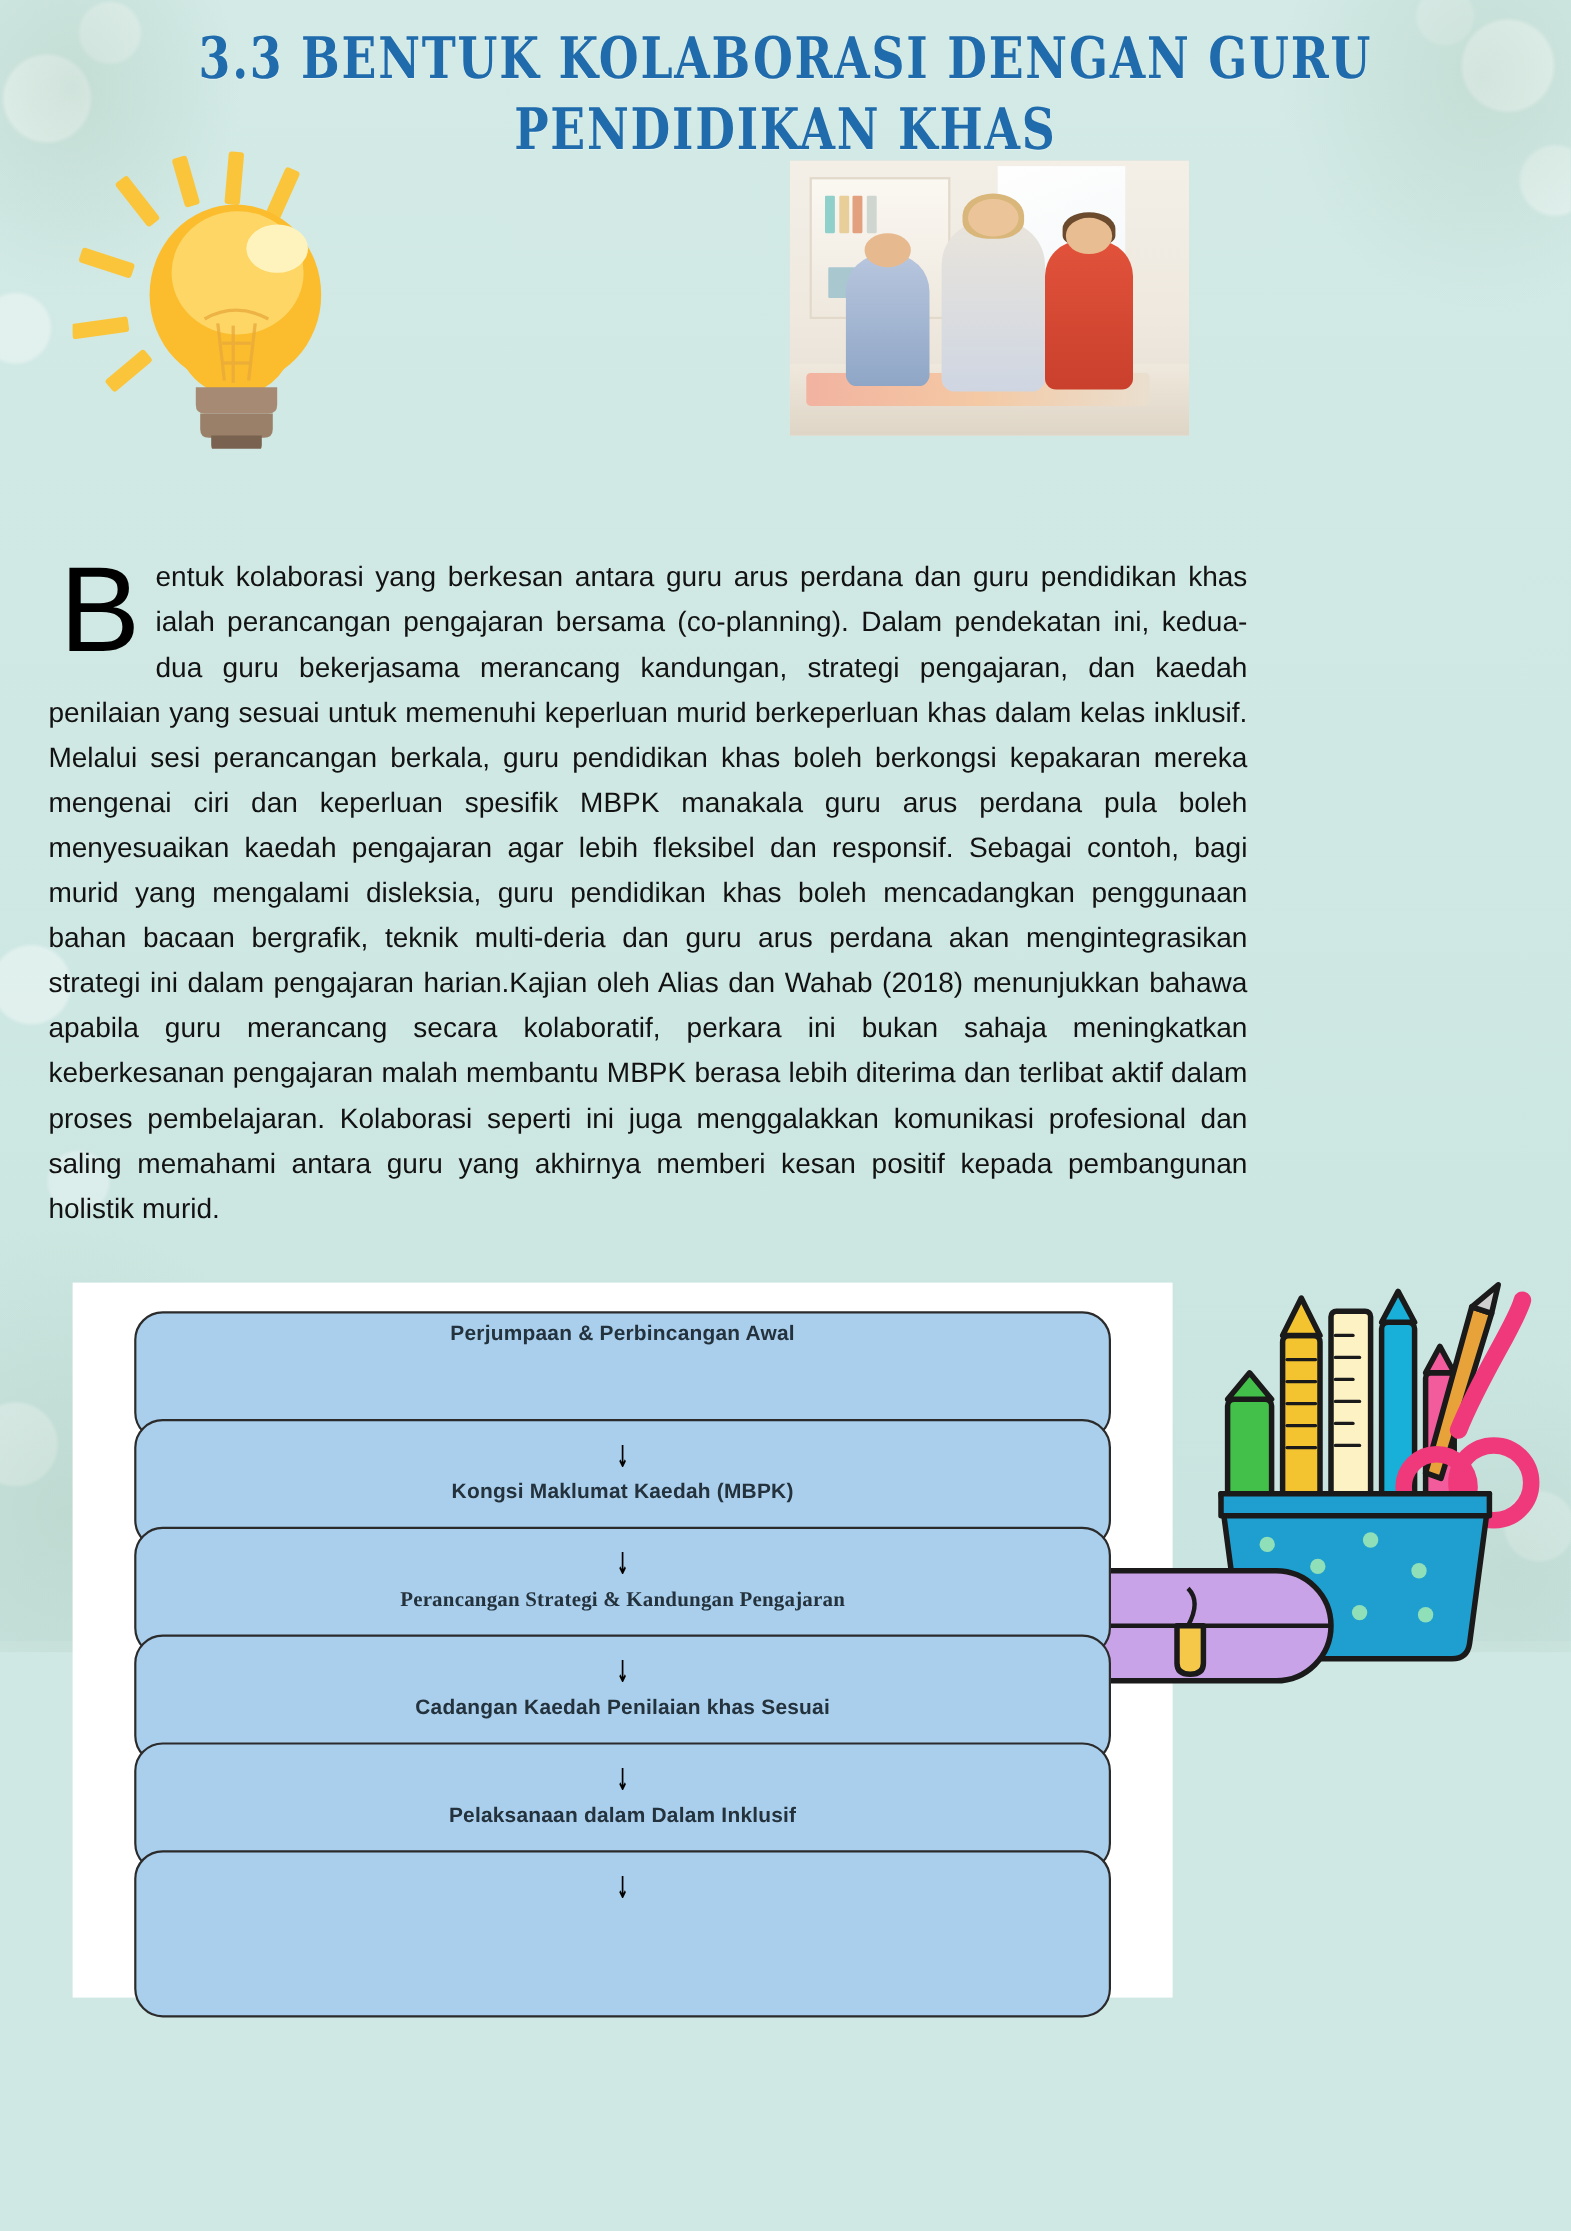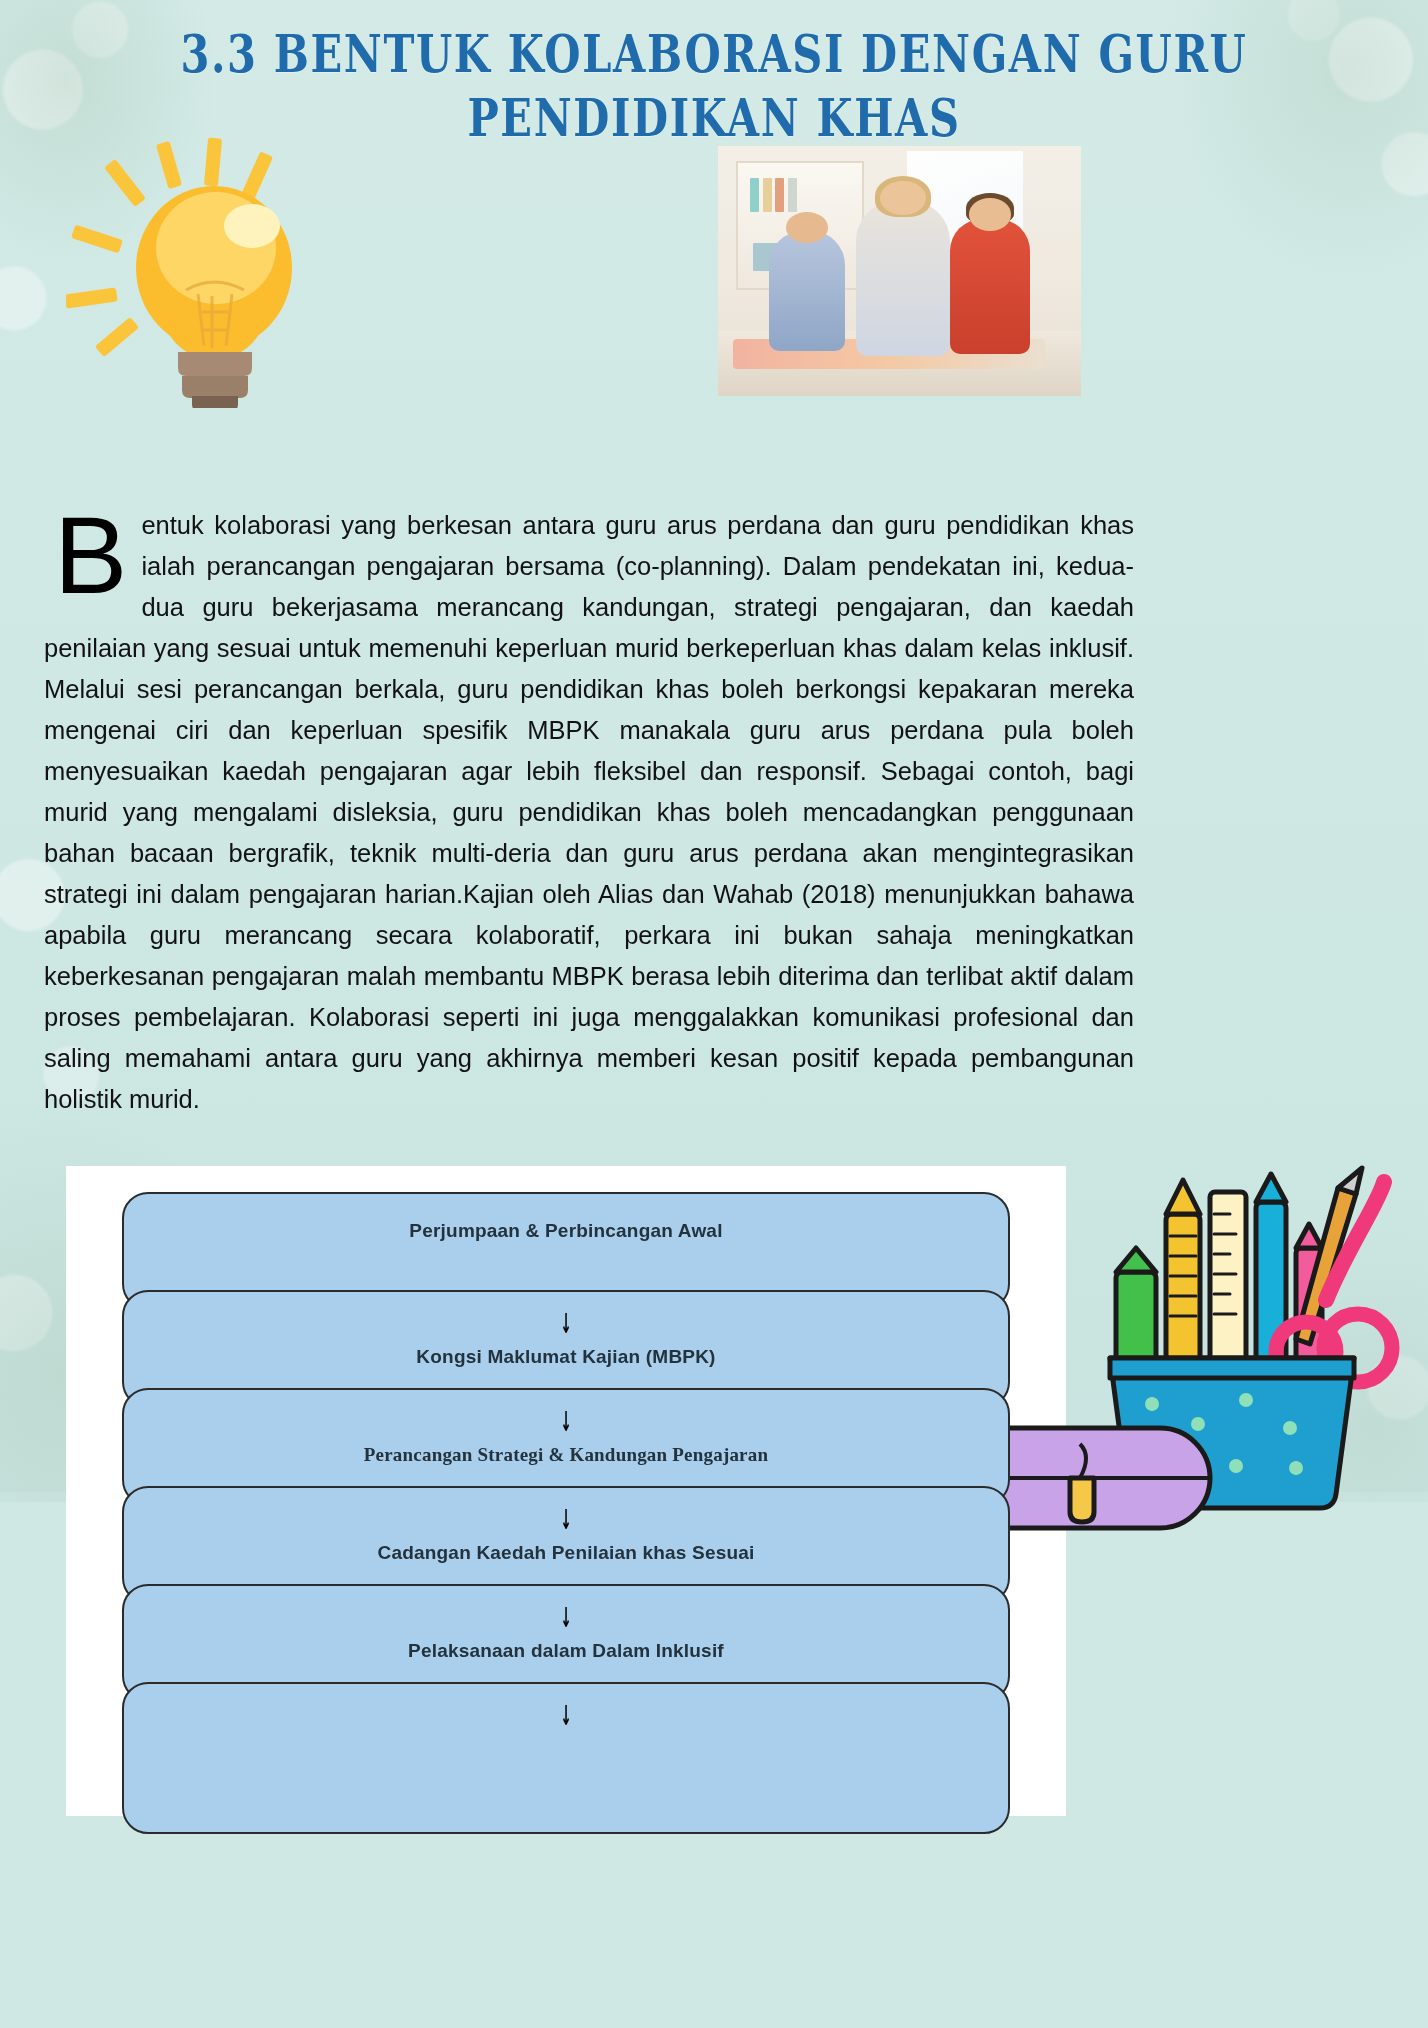--- a/index.html
+++ b/index.html
@@ -209,24 +209,24 @@
       </div>
   </div>
 
   <div id="body-text">
     <span id="dropcap">B</span><span>entuk kolaborasi yang berkesan antara guru arus perdana dan guru pendidikan khas ialah perancangan pengajaran bersama (co-planning). Dalam pendekatan ini, kedua-dua guru bekerjasama merancang kandungan, strategi pengajaran, dan kaedah penilaian yang sesuai untuk memenuhi keperluan murid berkeperluan khas dalam kelas inklusif. Melalui sesi perancangan berkala, guru pendidikan khas boleh berkongsi kepakaran mereka mengenai ciri dan keperluan spesifik MBPK manakala guru arus perdana pula boleh menyesuaikan kaedah pengajaran agar lebih fleksibel dan responsif. Sebagai contoh, bagi murid yang mengalami disleksia, guru pendidikan khas boleh mencadangkan penggunaan bahan bacaan bergrafik, teknik multi-deria dan guru arus perdana akan mengintegrasikan strategi ini dalam pengajaran harian.Kajian oleh Alias dan Wahab (2018) menunjukkan bahawa apabila guru merancang secara kolaboratif, perkara ini bukan sahaja meningkatkan keberkesanan pengajaran malah membantu MBPK berasa lebih diterima dan terlibat aktif dalam proses pembelajaran. Kolaborasi seperti ini juga menggalakkan komunikasi profesional dan saling memahami antara guru yang akhirnya memberi kesan positif kepada pembangunan holistik murid.</span>
   </div>
 
   <div id="flow-card">
     <div id="flow-inner">
         <div class="flow-box" style="top: 0px; height: 118px; z-index: 1; background: rgb(170, 207, 236);"></div>
-        <div class="flow-label" style="top: 28px; z-index: 60;">Perjumpaan &amp; Perbincangan Awal</div>
+        <div class="flow-label" style="top: 10px; z-index: 60;">Perjumpaan &amp; Perbincangan Awal</div>
         <div class="flow-box" style="top: 98px; height: 118px; z-index: 2; background: rgb(170, 207, 236);"></div>
         <div class="flow-arrow" style="top: 122px; z-index: 50;"><span>↓</span></div>
-        <div class="flow-label" style="top: 154px; z-index: 60;">Kongsi Maklumat Kajian (MBPK)</div>
+        <div class="flow-label" style="top: 154px; z-index: 60;">Kongsi Maklumat Kaedah (MBPK)</div>
         <div class="flow-box" style="top: 196px; height: 118px; z-index: 3; background: rgb(170, 207, 236);"></div>
         <div class="flow-arrow" style="top: 220px; z-index: 50;"><span>↓</span></div>
         <div class="flow-label" style="top: 252px; z-index: 60; font-family: Liberation Serif, serif;">Perancangan Strategi &amp; Kandungan Pengajaran</div>
         <div class="flow-box" style="top: 294px; height: 118px; z-index: 4; background: rgb(170, 207, 236);"></div>
         <div class="flow-arrow" style="top: 318px; z-index: 50;"><span>↓</span></div>
         <div class="flow-label" style="top: 350px; z-index: 60;">Cadangan Kaedah Penilaian khas Sesuai</div>
         <div class="flow-box" style="top: 392px; height: 118px; z-index: 5; background: rgb(170, 207, 236);"></div>
         <div class="flow-arrow" style="top: 416px; z-index: 50;"><span>↓</span></div>
         <div class="flow-label" style="top: 448px; z-index: 60;">Pelaksanaan dalam Dalam Inklusif</div>
         <div class="flow-box" style="top: 490px; height: 152px; z-index: 6; background: rgb(170, 207, 236);"></div>

